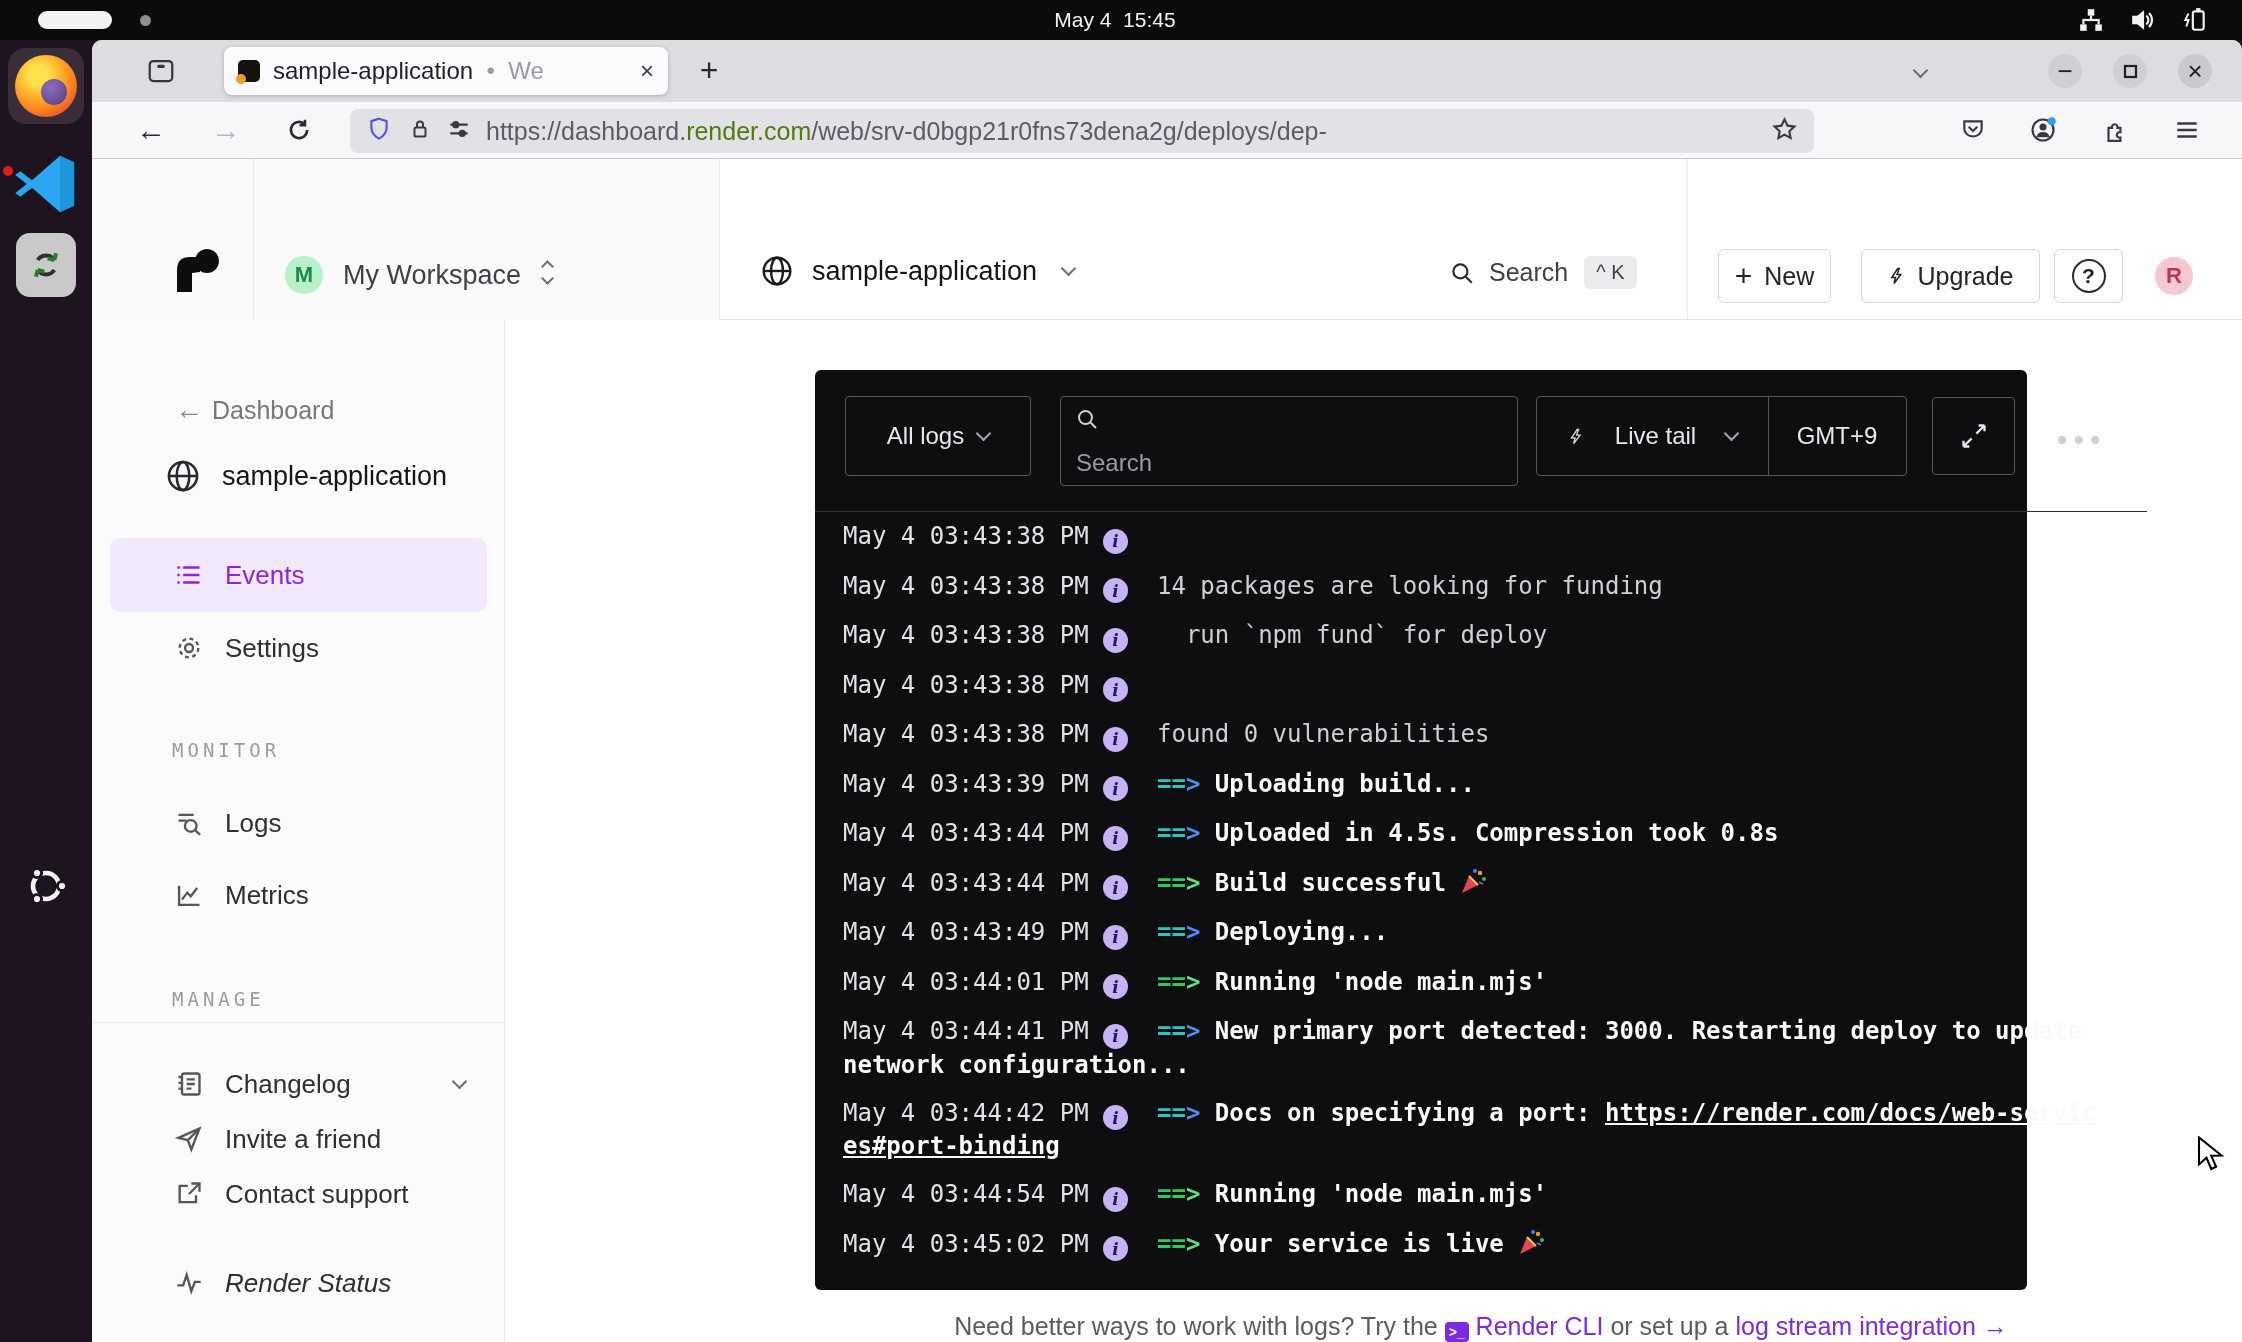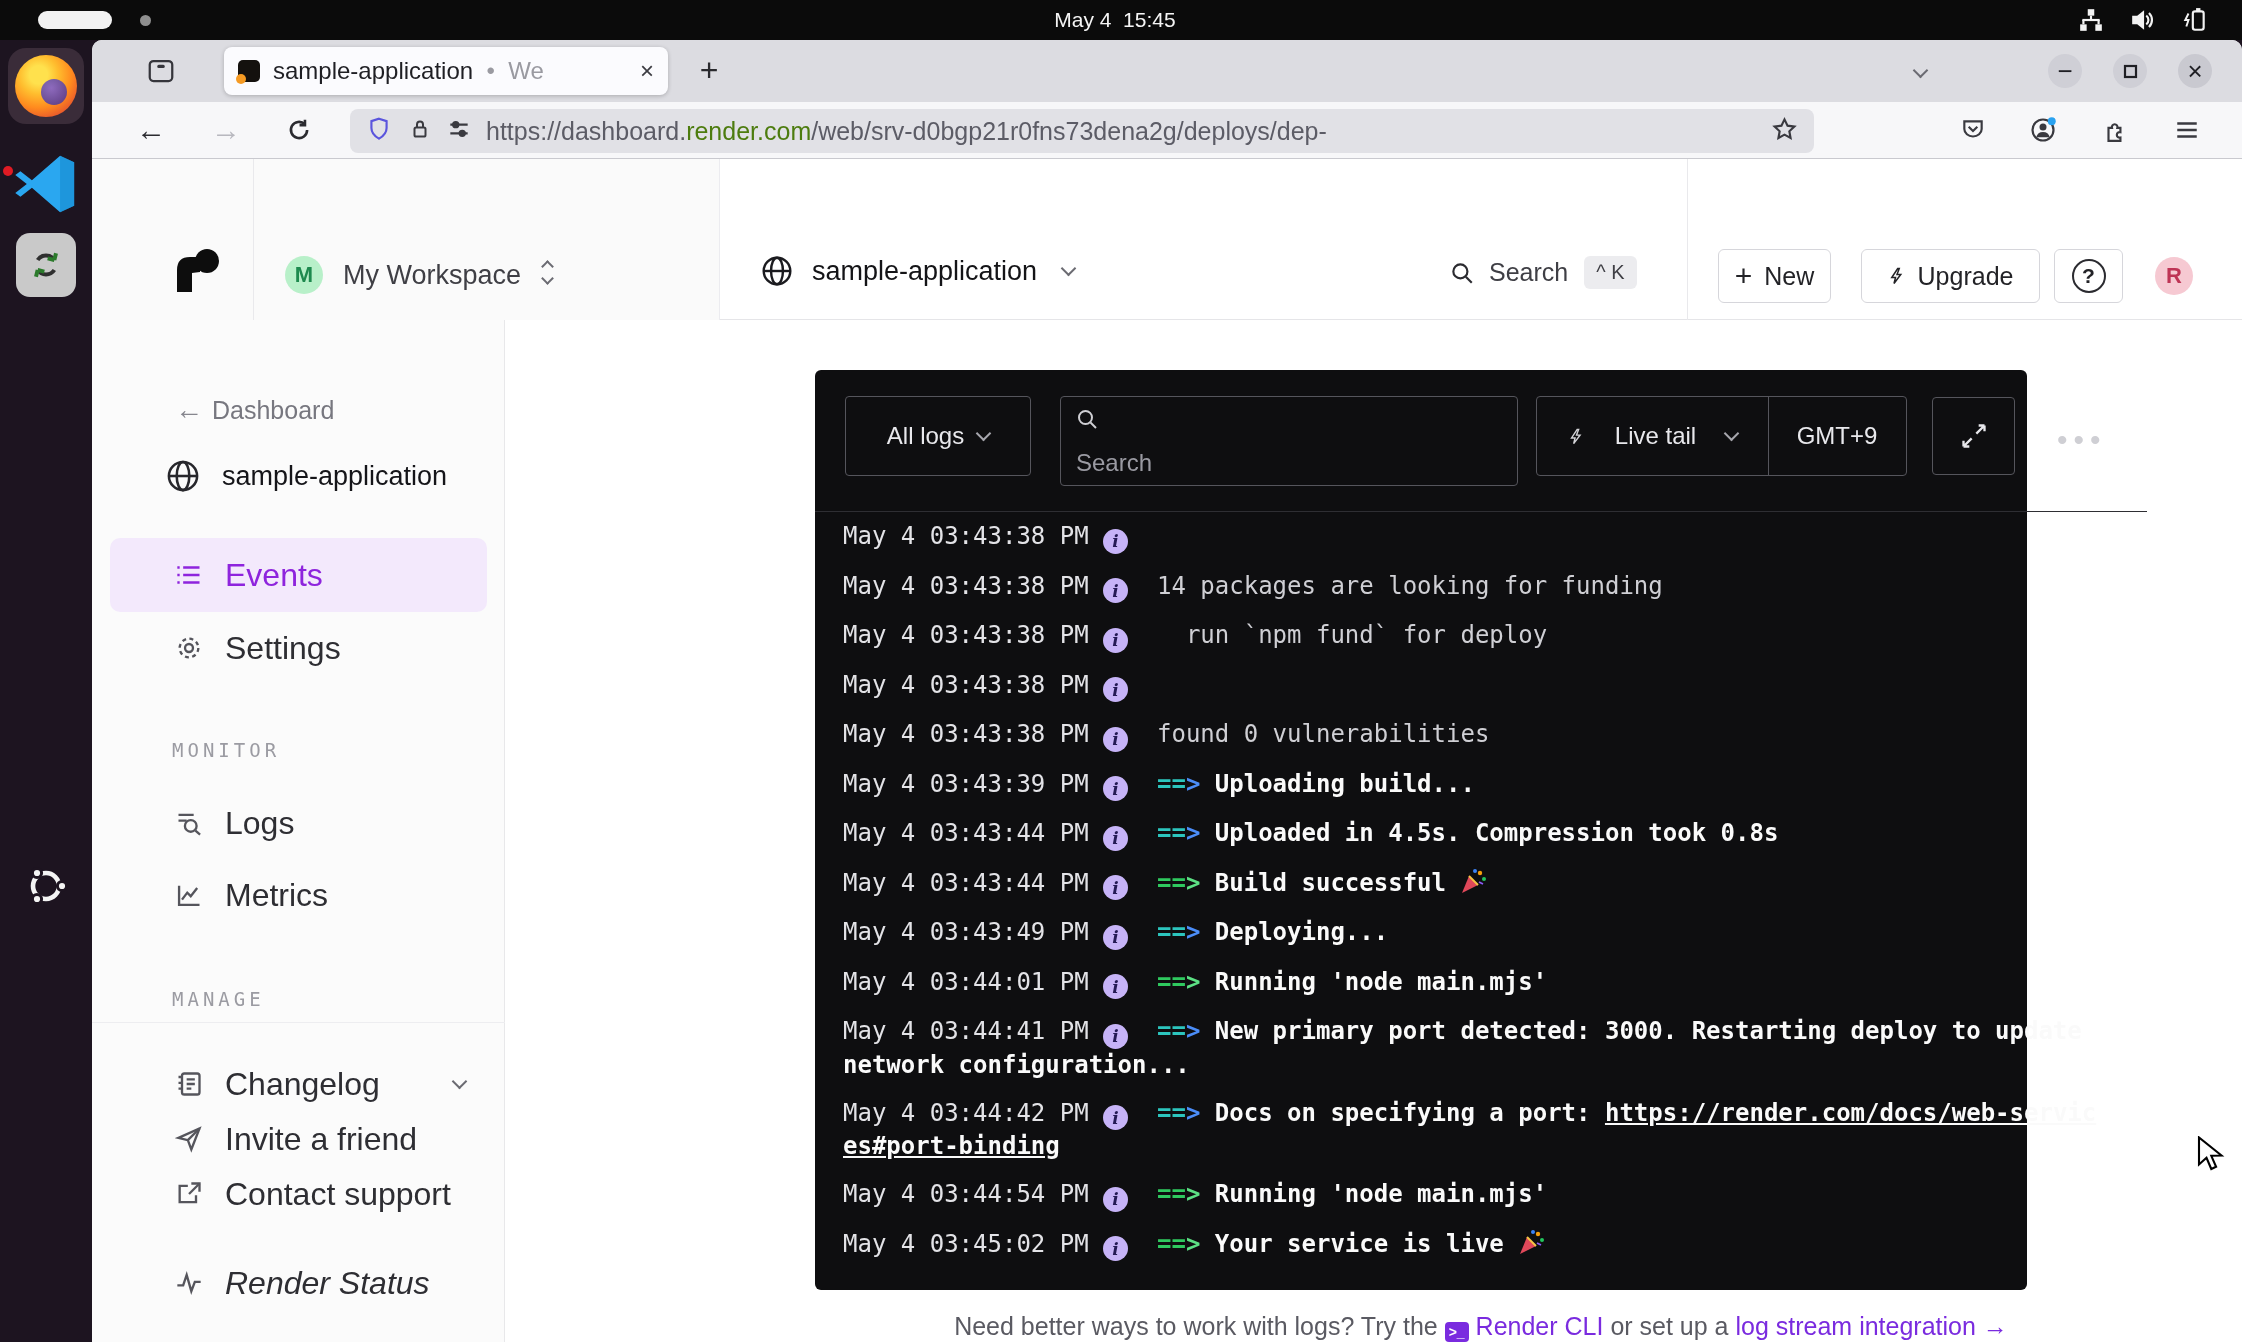--- a/index.html
+++ b/index.html
@@ -68,21 +68,21 @@
   .hdr-item { position:absolute; display:flex; align-items:center; }
   .vline { position:absolute; top:0; height:161px; border-left:1px solid #e9e9ec; }
   .avatar { border-radius:50%; display:flex; align-items:center; justify-content:center; font-weight:700; }
   .kbd { background:#ececef; border-radius:6px; padding:5px 12px; font-size:20px; color:#3f3f45; white-space:pre; }
   .hbtn { border:1px solid #d6d6db; border-radius:6px; display:flex; align-items:center; justify-content:center;
     font-size:25px; color:#232327; background:#fff; gap:12px; }
 
   #sidebar { position:absolute; left:0; top:161px; width:413px; height:1022px; background:#fbfbfb; border-right:1px solid #e8e8ea; }
   .sb-row { position:absolute; left:0; width:413px; display:flex; align-items:center; }
   .sb-icon { position:absolute; left:83px; color:#55555c; display:flex; }
-  .sb-label { position:absolute; left:133px; font-size:32px; color:#2e2e33; }
+  .sb-label { position:absolute; left:133px; font-size:26px; color:#2e2e33; }
   .sb-sect { position:absolute; left:80px; font-family:"DejaVu Sans Mono", monospace; font-size:19px;
     letter-spacing:4px; color:#9b9ba2; }
   #events-box { position:absolute; left:18px; top:218px; width:377px; height:74px; background:var(--c-events_bg); border-radius:10px; }
 
   #main { position:absolute; left:413px; top:161px; width:1737px; height:1022px; background:#fff; }
 
   
   #panel { position:absolute; left:310px; top:50px; width:1212px; height:920px; background:#0e0e10; border-radius:6px; }
   #ptoolbar { position:absolute; left:0; top:0; width:1332px; height:142px; border-bottom:1px solid #2e2e33; }
   .pbtn { position:absolute; border:1px solid #55555c; border-radius:4px; color:#e8e8ec; font-size:24px;

